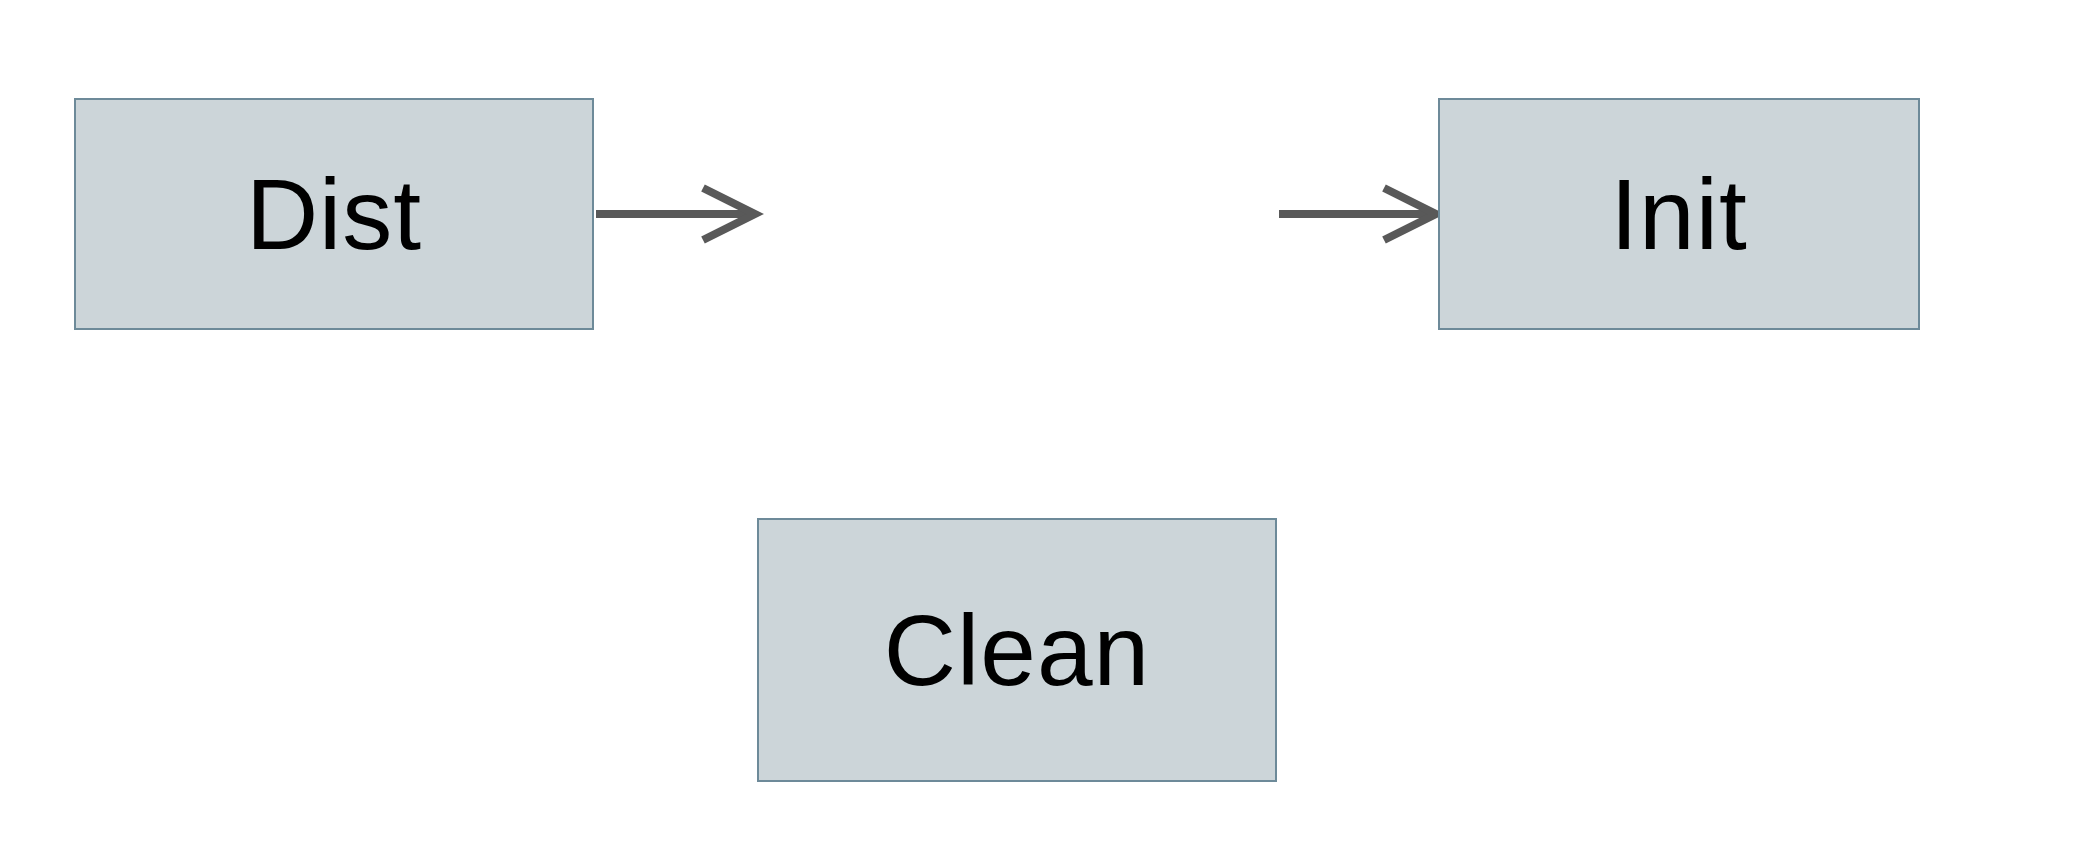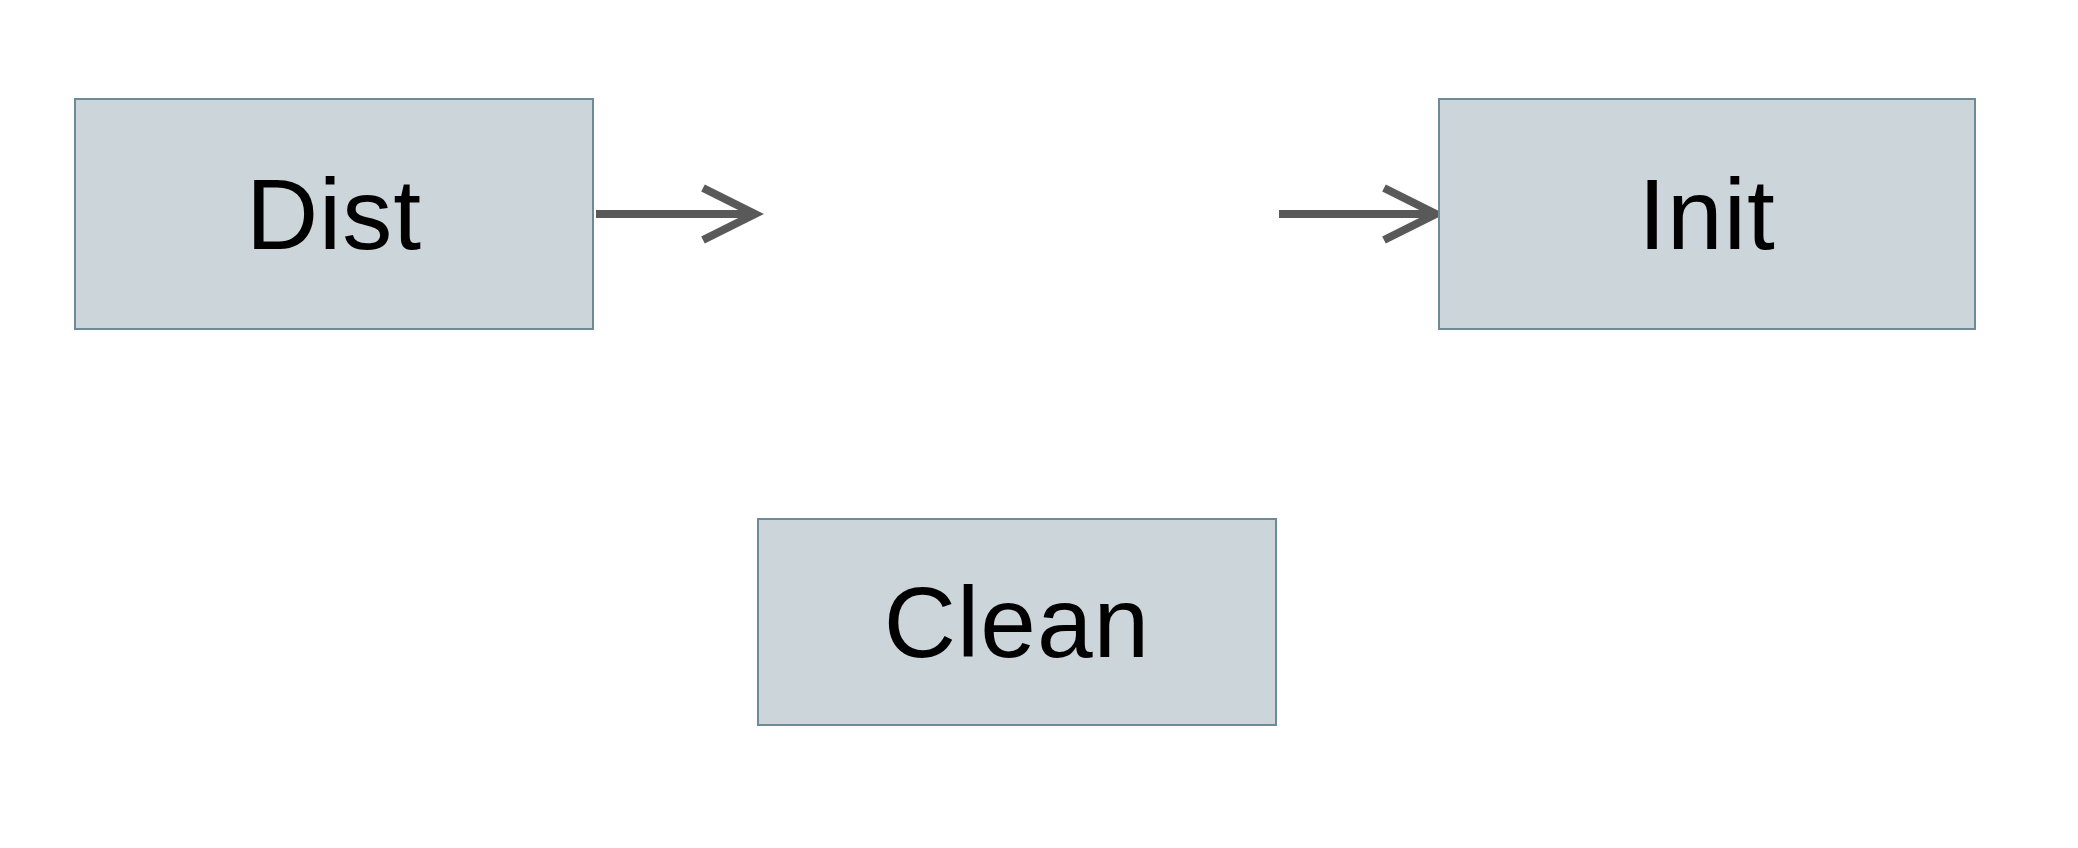--- a/index.html
+++ b/index.html
@@ -28,22 +28,22 @@
   }
   .node .label {
     font-size: 100px;
     line-height: 1;
     color: #000000;
     letter-spacing: 1px;
     white-space: nowrap;
   }
   .node-dist    { left: 74px;   top: 98px;  }
   .node-compile { left: 757px;  top: 98px;  }
-  .node-init    { left: 1438px; top: 98px;  width: 538px; }
-  .node-clean   { left: 757px;  top: 518px; height: 208px; align-items: center; }
+  .node-init    { left: 1438px; top: 98px;  width: 482px; }
+  .node-clean   { left: 757px;  top: 518px; height: 264px; align-items: center; }
   .edges-layer {
     position: absolute;
     left: 0;
     top: 0;
     width: 2078px;
     height: 848px;
     pointer-events: none;
   }
 </style>
 </head>

